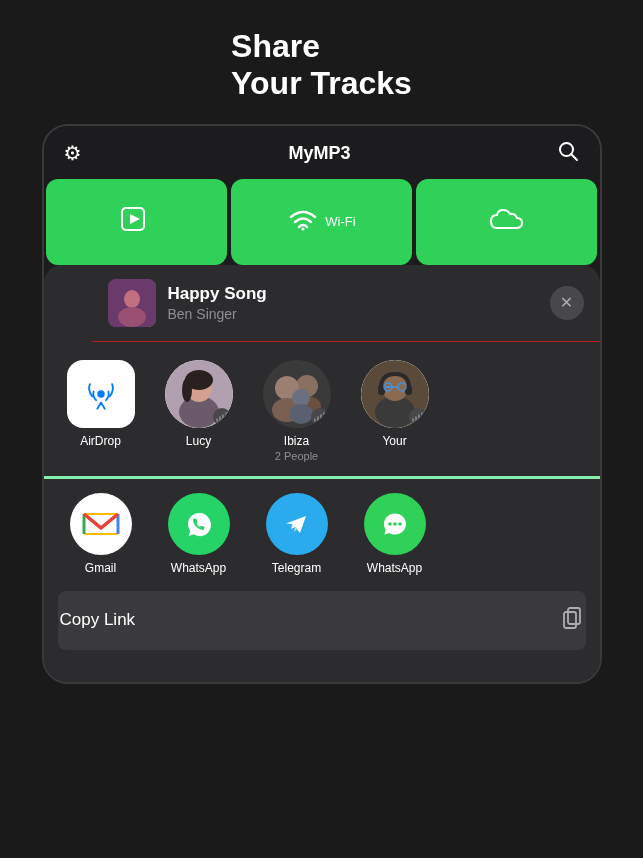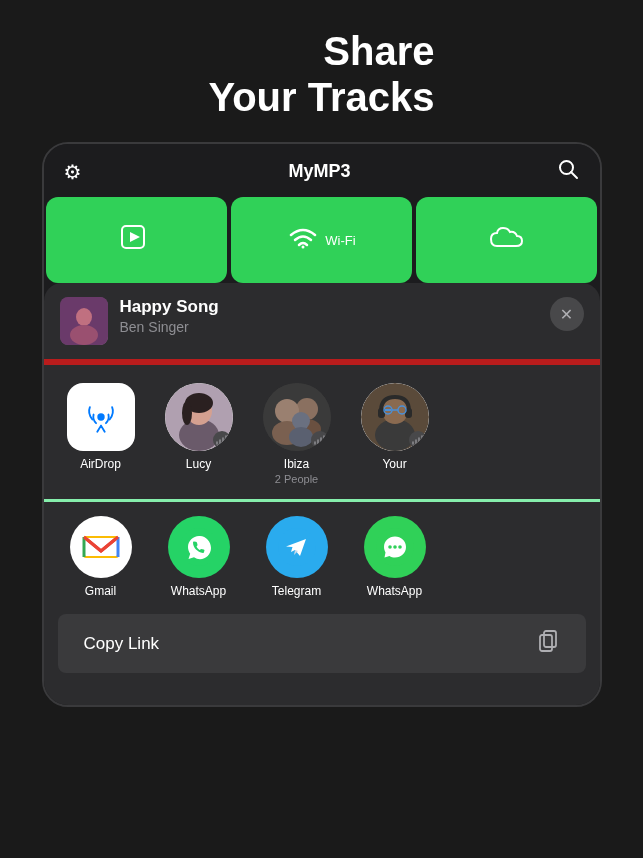--- a/index.html
+++ b/index.html
@@ -10,23 +10,23 @@
       background: #1a1a1a;
       font-family: -apple-system, BlinkMacSystemFont, 'Helvetica Neue', sans-serif;
       display: flex;
       flex-direction: column;
       align-items: center;
       overflow: hidden;
     }
 
     .hero-title {
       color: #ffffff;
-      font-size: 40px;
+      font-size: 32px;
       font-weight: 800;
-      text-align: right;
+      text-align: left;
       line-height: 1.15;
       margin-top: 28px;
       margin-bottom: 22px;
     }
 
     .phone-container {
       width: 560px;
       background: #1c1c1e;
       border-radius: 26px;
       border: 2.5px solid #3a3a3c;
@@ -87,22 +87,24 @@
     .share-sheet {
       background: #2c2c2e;
       border-radius: 18px 18px 0 0;
       margin-top: -2px;
       padding-bottom: 14px;
     }
 
     
     .song-row {
       display: flex;
+      align-items: center;
       padding: 14px 16px 14px;
-      border-bottom: 6px solid #b91c1c;
+      border-bottom: 1px solid #b91c1c;
+      margin-left: 48px;
     }
 
     .song-thumbnail {
       width: 48px;
       height: 48px;
       border-radius: 8px;
       background: linear-gradient(135deg, #5a3a5a, #8a5a8a);
       display: flex;
       align-items: center;
       justify-content: center;
@@ -262,21 +264,21 @@
     }
 
     
     .copy-link-row {
       margin: 10px 14px 18px;
       background: #3a3a3c;
       border-radius: 8px;
       display: flex;
       align-items: center;
       justify-content: space-between;
-      padding: 15px 26px;
+      padding: 15px 2px;
       cursor: pointer;
     }
 
     .copy-link-text {
       color: #ffffff;
       font-size: 17px;
       font-weight: 500;
     }
 
     .copy-link-icon {

